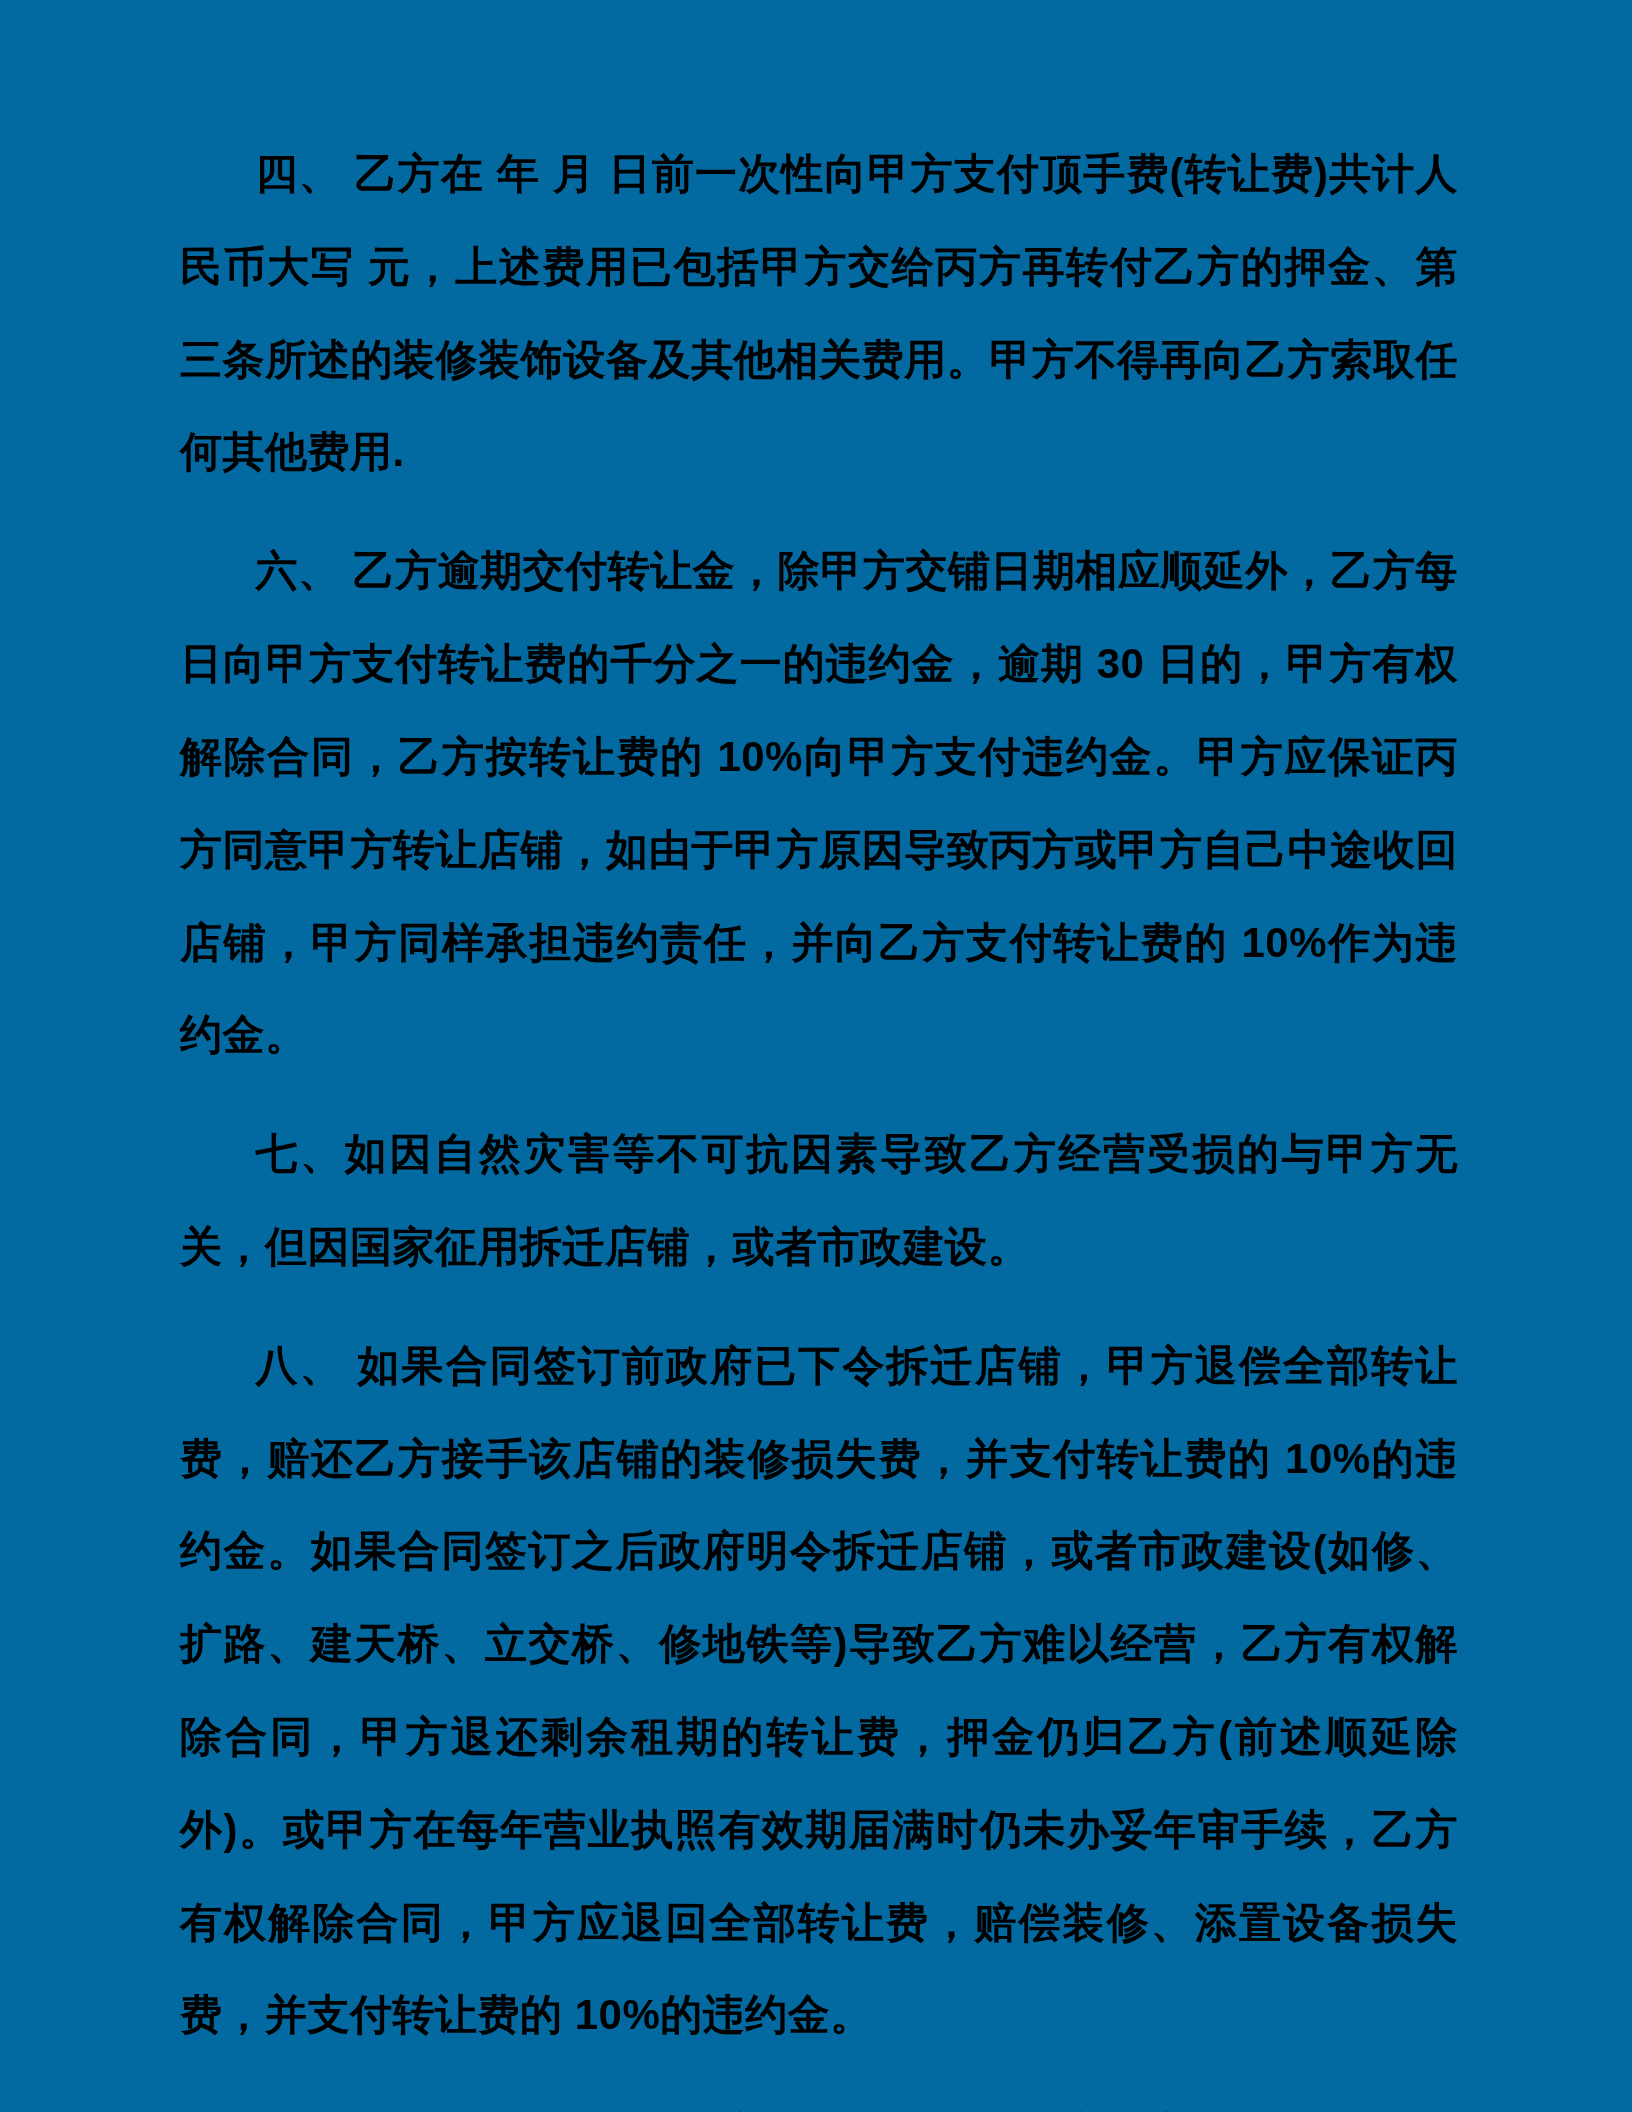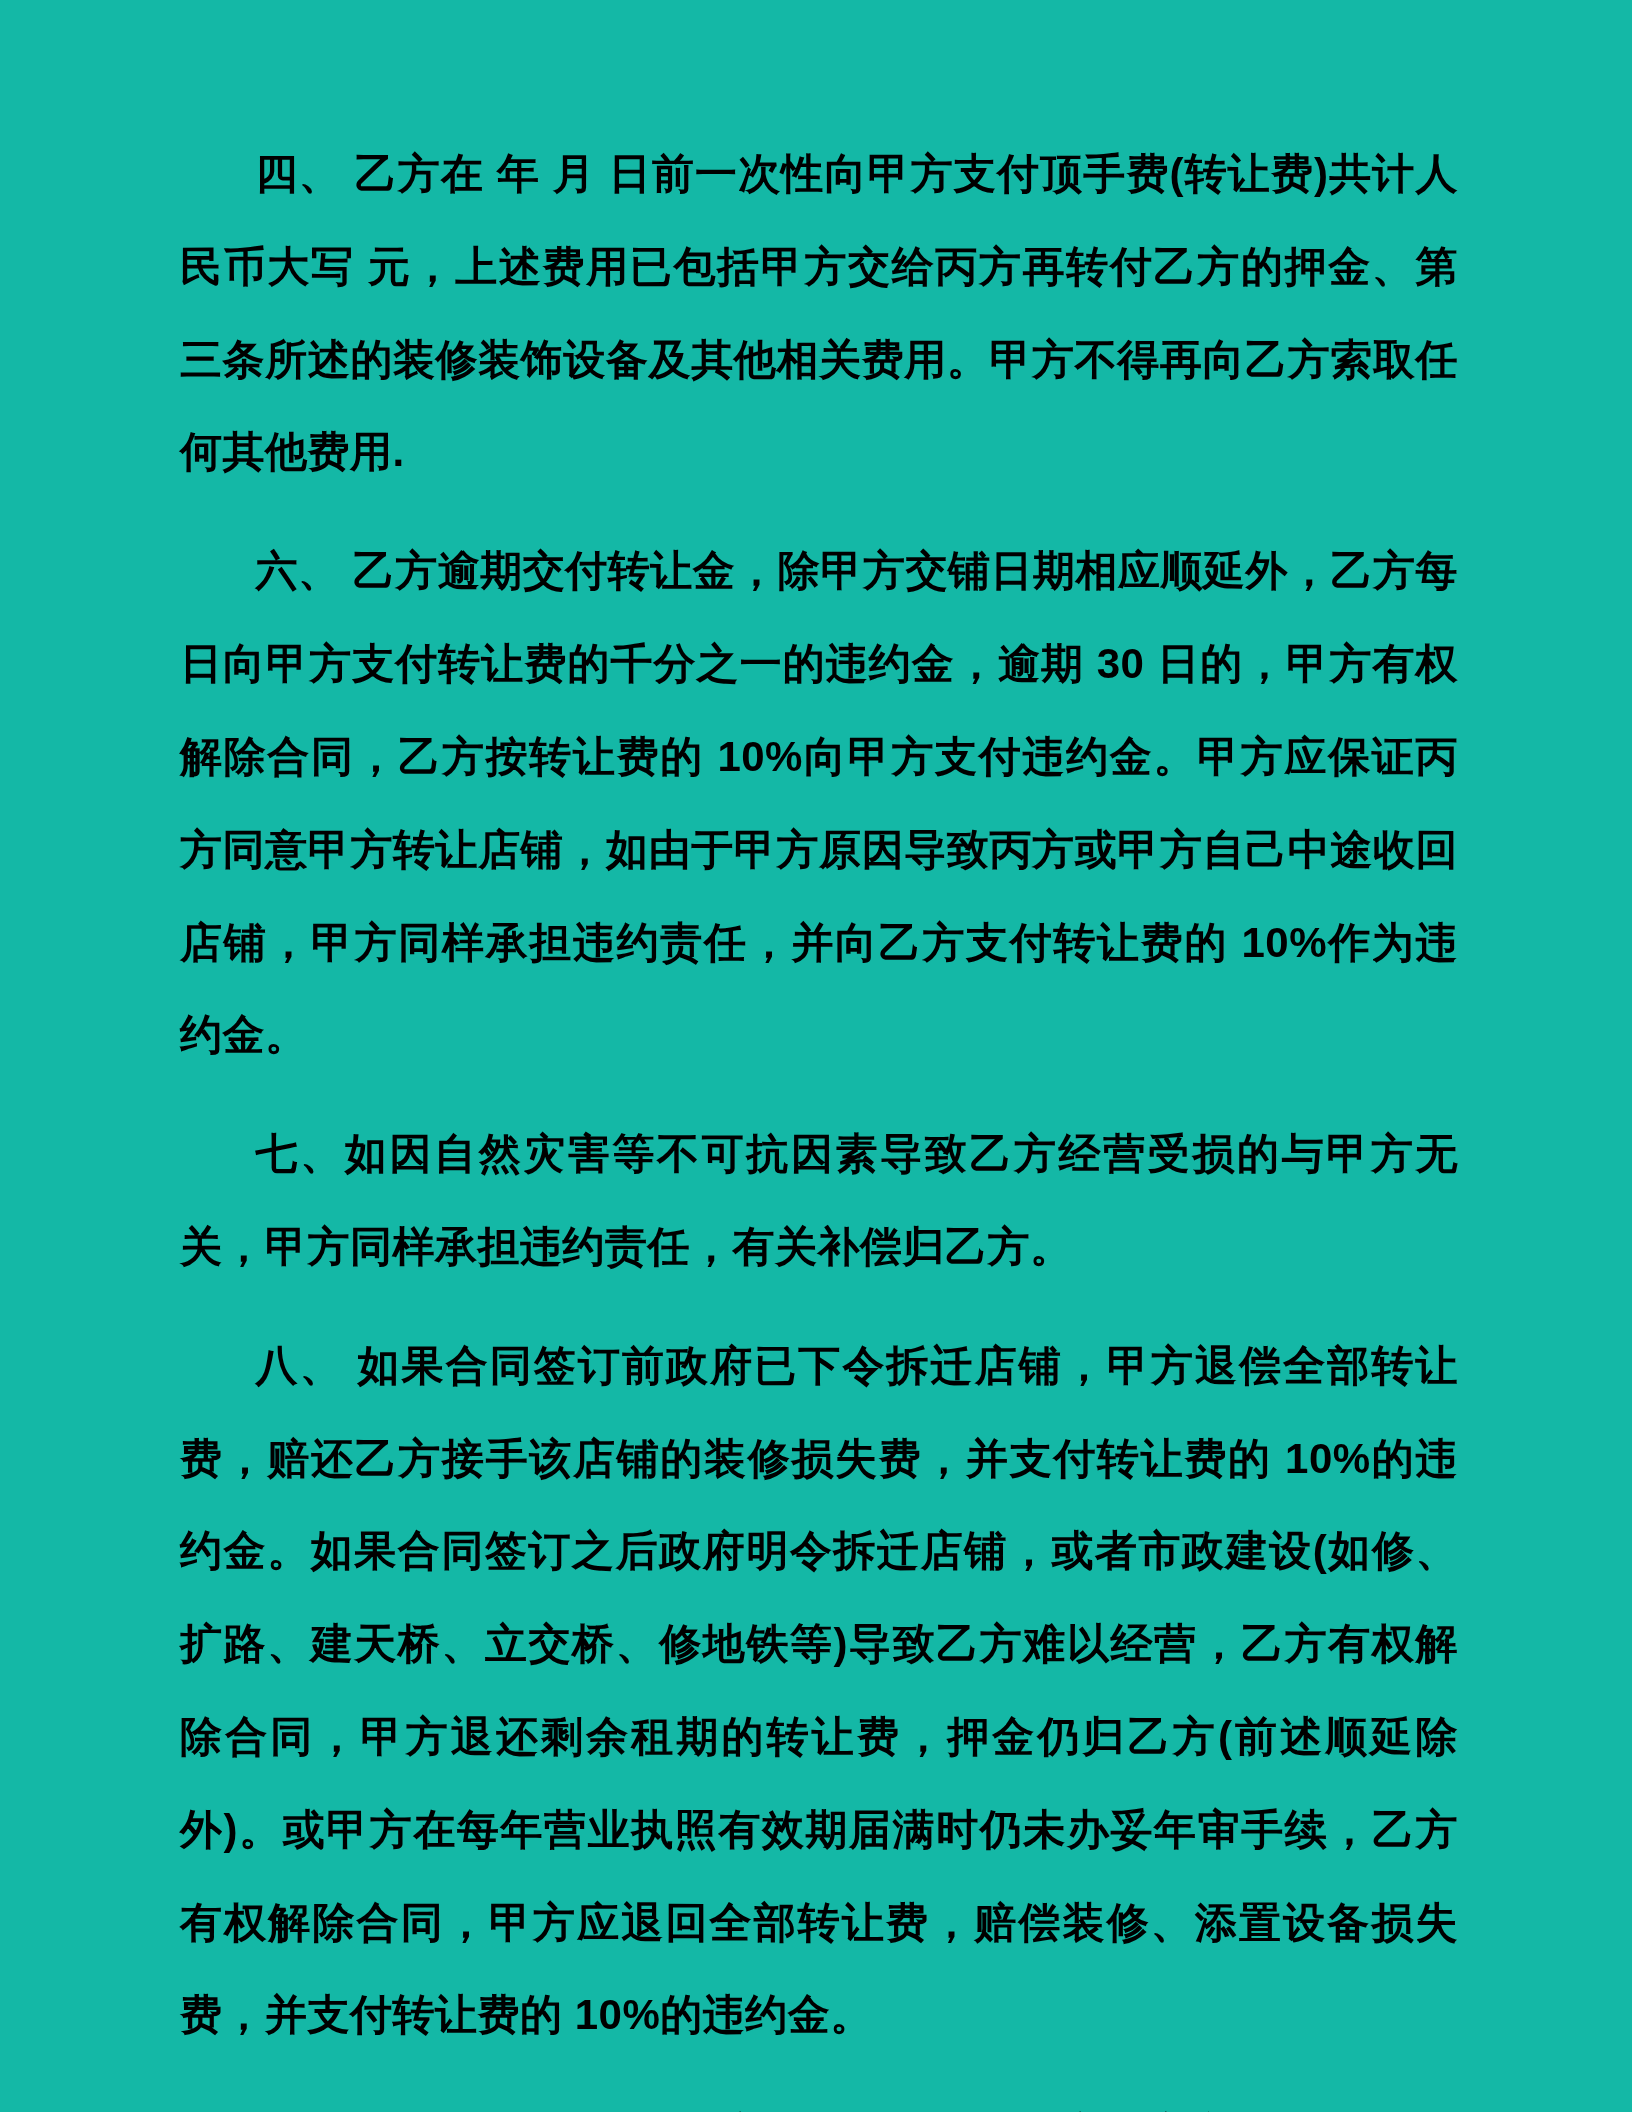--- a/index.html
+++ b/index.html
@@ -4,21 +4,21 @@
 <style>
   * { margin: 0; padding: 0; box-sizing: border-box; }
   html, body {
     background: #ffffff;
     font-family: "Liberation Sans", "DejaVu Sans", sans-serif;
   }
   .page {
     position: relative;
     width: 1632px;
     height: 2112px;
-    background: #14b8a6;
+    background: #0369a1;
     overflow: hidden;
   }
   .content {
     padding: 128px 174px 0 180px;
   }
   .para {
     color: #000000;
     font-size: 42px;
     font-weight: bold;
     line-height: 2.21;
@@ -33,17 +33,17 @@
     margin-bottom: 0;
   }
 </style>
 </head>
 <body>
 
 <div class="page">
   <div class="content">
     <p class="para">四、 乙方在 年 月 日前一次性向甲方支付顶手费(转让费)共计人民币大写 元，上述费用已包括甲方交给丙方再转付乙方的押金、第三条所述的装修装饰设备及其他相关费用。甲方不得再向乙方索取任何其他费用.</p>
     <p class="para">六、 乙方逾期交付转让金，除甲方交铺日期相应顺延外，乙方每日向甲方支付转让费的千分之一的违约金，逾期 30 日的，甲方有权解除合同，乙方按转让费的 10%向甲方支付违约金。甲方应保证丙方同意甲方转让店铺，如由于甲方原因导致丙方或甲方自己中途收回店铺，甲方同样承担违约责任，并向乙方支付转让费的 10%作为违约金。</p>
-    <p class="para">七、如因自然灾害等不可抗因素导致乙方经营受损的与甲方无关，甲方同样承担违约责任，有关补偿归乙方。</p>
+    <p class="para">七、如因自然灾害等不可抗因素导致乙方经营受损的与甲方无关，但因国家征用拆迁店铺，或者市政建设。</p>
     <p class="para">八、 如果合同签订前政府已下令拆迁店铺，甲方退偿全部转让费，赔还乙方接手该店铺的装修损失费，并支付转让费的 10%的违约金。如果合同签订之后政府明令拆迁店铺，或者市政建设(如修、扩路、建天桥、立交桥、修地铁等)导致乙方难以经营，乙方有权解除合同，甲方退还剩余租期的转让费，押金仍归乙方(前述顺延除外)。或甲方在每年营业执照有效期届满时仍未办妥年审手续，乙方有权解除合同，甲方应退回全部转让费，赔偿装修、添置设备损失费，并支付转让费的 10%的违约金。</p>
     <p class="para">九、本合同一式三份，三方各执一份，自三方签字之日起生效。</p>
   </div>
 </div>
 
 </body></html>

